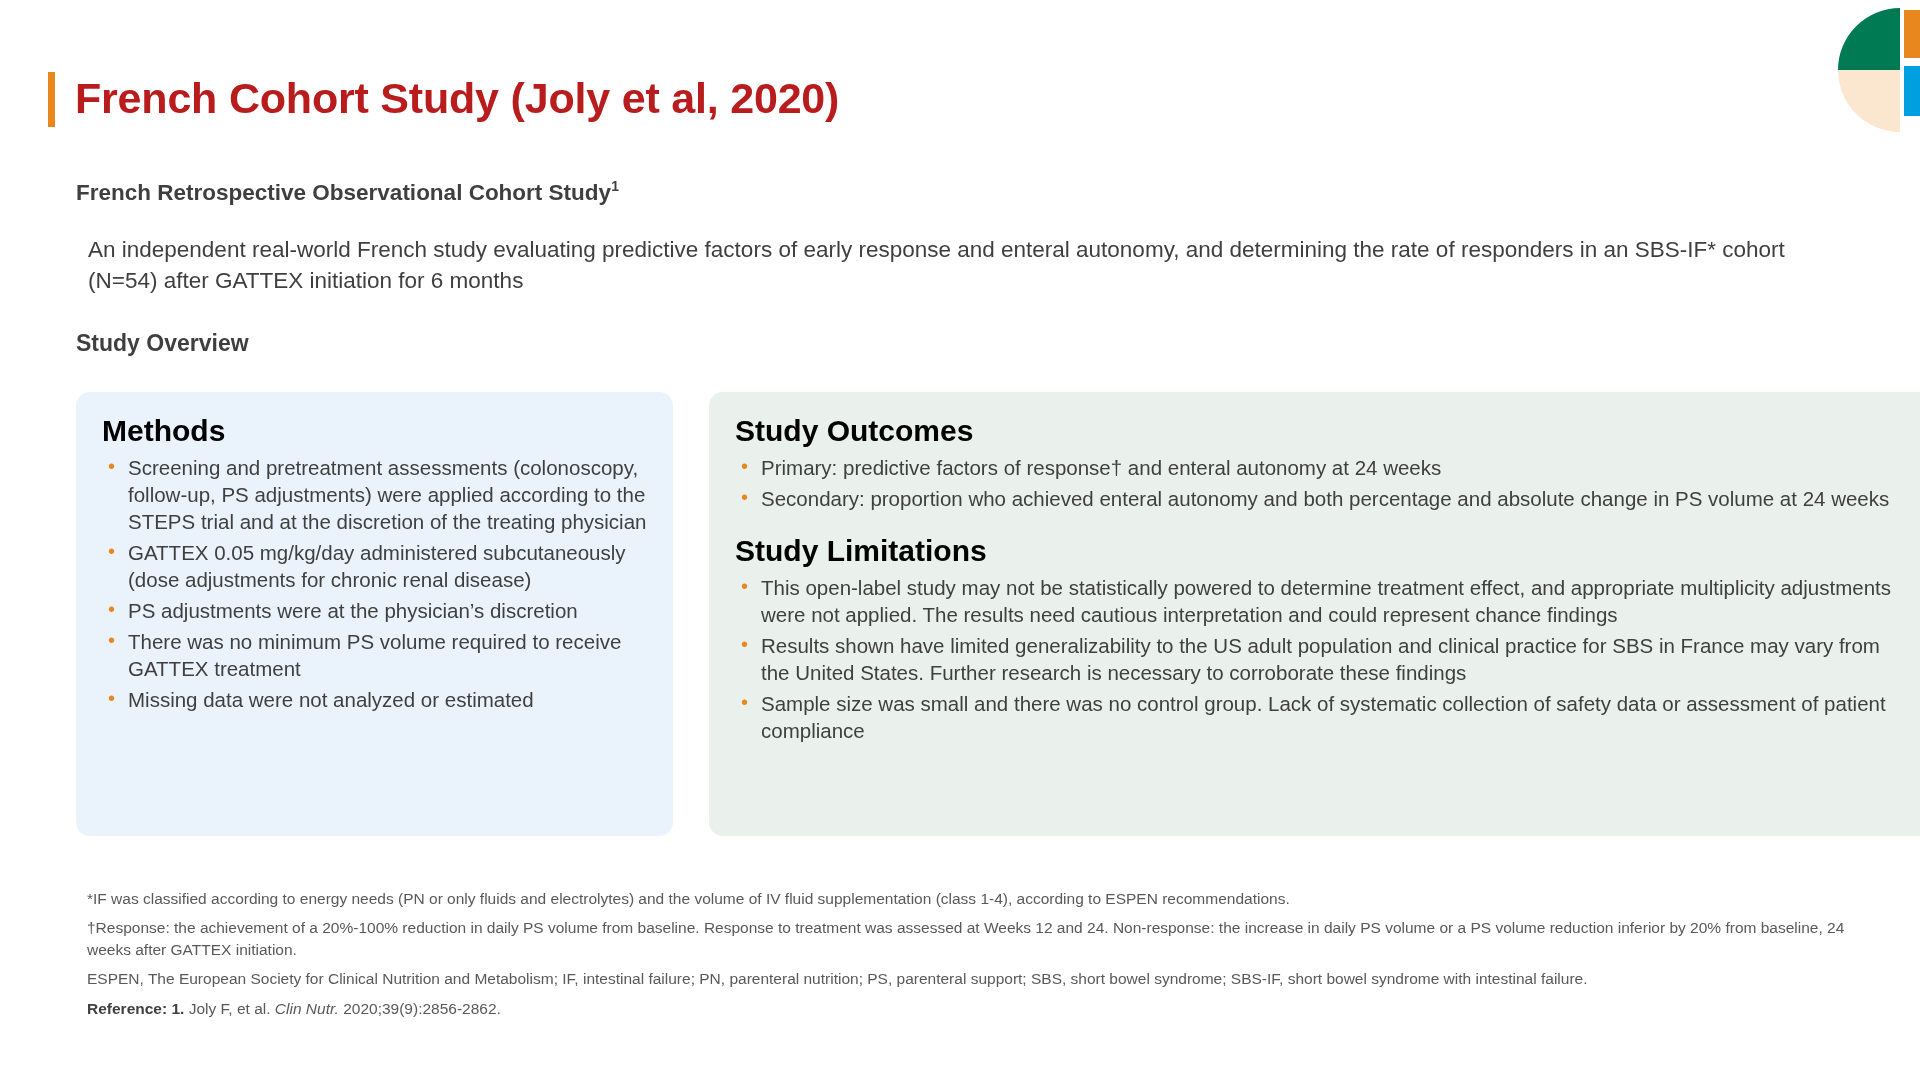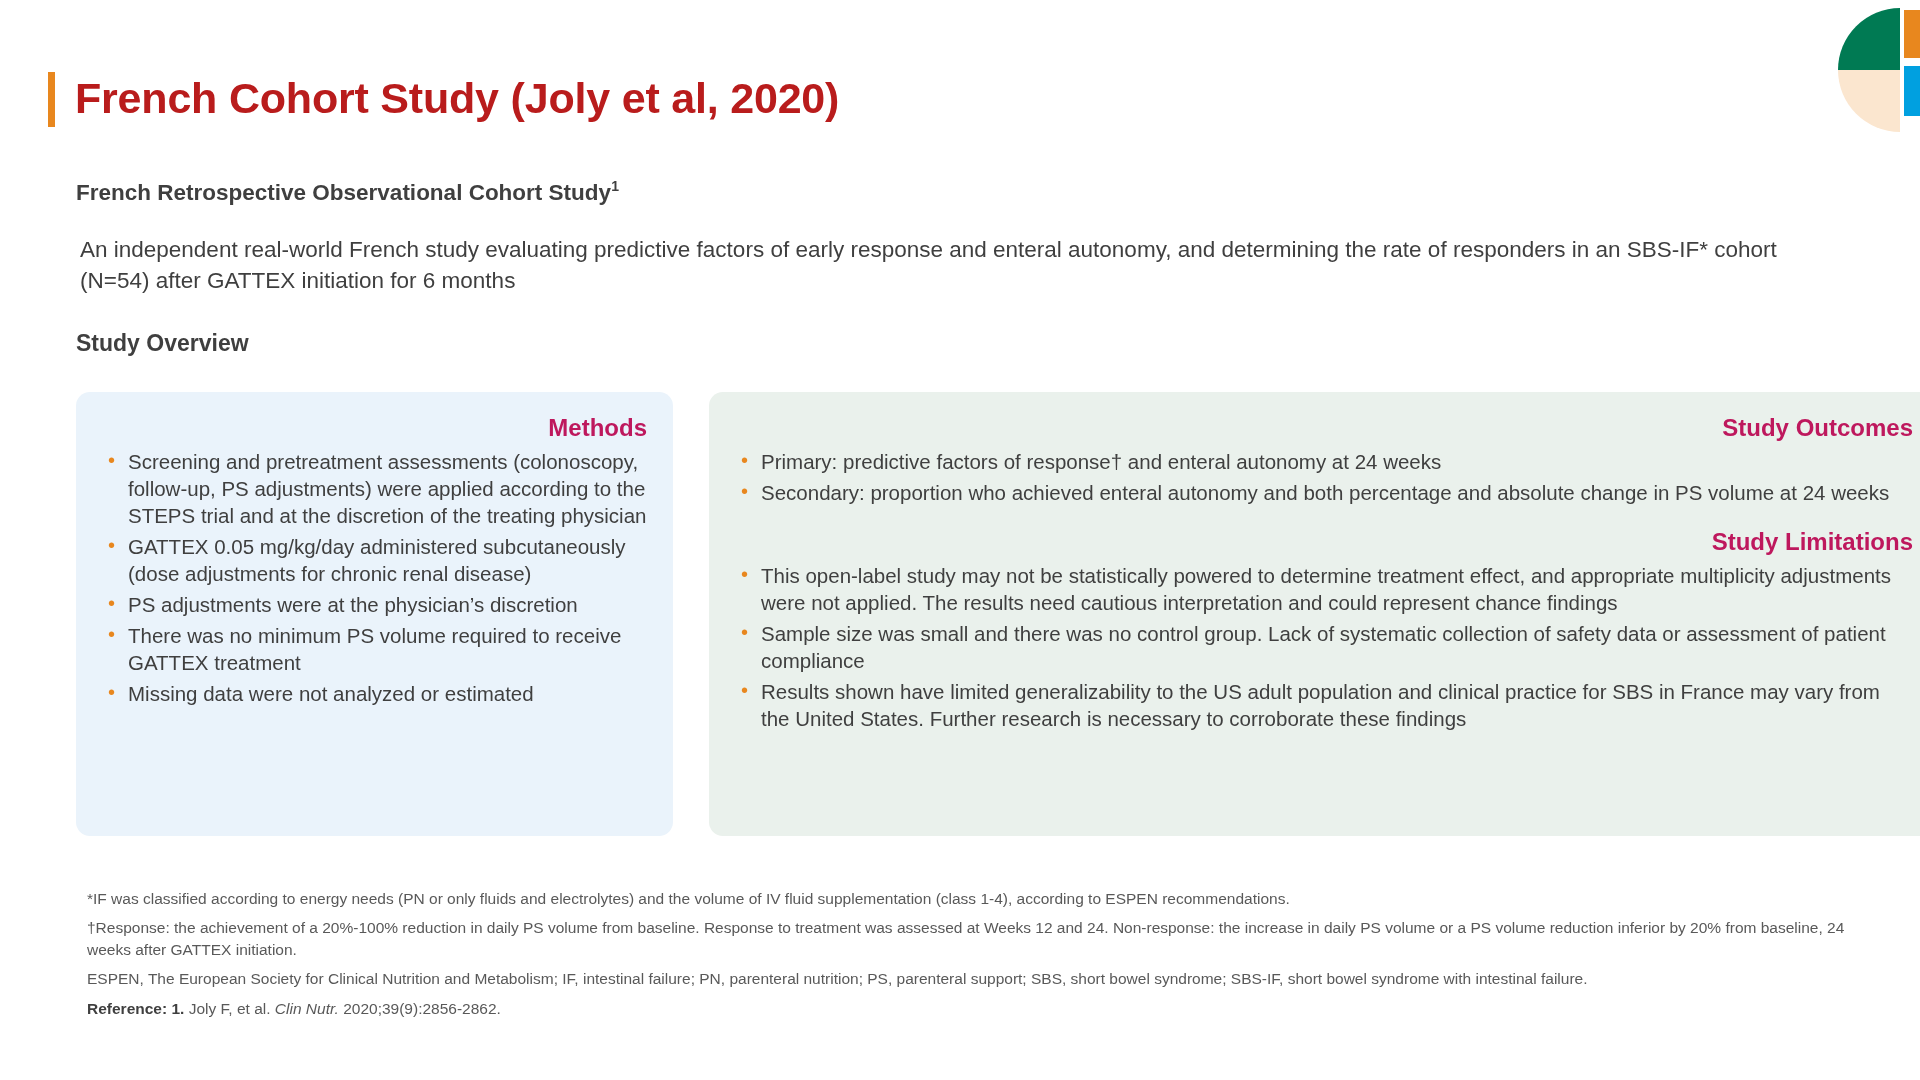--- a/index.html
+++ b/index.html
@@ -54,21 +54,21 @@
     left: 76px;
     font-size: 22.5px;
     font-weight: bold;
     color: #3f3f3f;
   }
   .subtitle sup { font-size: 14px; vertical-align: super; }
 
   .intro {
     position: absolute;
     top: 234px;
-    left: 80px;
+    left: 88px;
     width: 1760px;
     font-size: 22.5px;
     line-height: 1.38;
     color: #3f3f3f;
   }
 
   .section-head {
     position: absolute;
     top: 330px;
     left: 76px;
@@ -93,25 +93,24 @@
   }
   .panel-right {
     left: 709px;
     top: 392px;
     width: 1230px;
     height: 444px;
     background: #eaf1ec;
   }
 
   .panel-title {
-    font-size: 24px;
-    font-weight: bold;
-    color: #be185d;
+    font-size: 30px;
+    font-weight: bold;
+    color: #000000;
     margin: 0 0 6px 0;
-    text-align: right;
   }
   .panel-title.second { margin-top: 22px; }
 
   ul.bullets {
     list-style: none;
     margin: 0;
     padding: 0;
   }
   ul.bullets li {
     position: relative;
@@ -189,22 +188,22 @@
 
 <div class="panel panel-right">
   <div class="panel-title">Study Outcomes</div>
   <ul class="bullets">
     <li>Primary: predictive factors of response† and enteral autonomy at 24 weeks</li>
     <li>Secondary: proportion who achieved enteral autonomy and both percentage and absolute change in PS volume at 24 weeks</li>
   </ul>
   <div class="panel-title second">Study Limitations</div>
   <ul class="bullets">
     <li>This open-label study may not be statistically powered to determine treatment effect, and appropriate multiplicity adjustments were not applied. The results need cautious interpretation and could represent chance findings</li>
+    <li>Results shown have limited generalizability to the US adult population and clinical practice for SBS in France may vary from the United States. Further research is  necessary to corroborate these findings</li>
     <li>Sample size was small and there was no control group. Lack of systematic collection of safety data or assessment of patient compliance</li>
-    <li>Results shown have limited generalizability to the US adult population and clinical practice for SBS in France may vary from the United States. Further research is  necessary to corroborate these findings</li>
   </ul>
 </div>
 
 <div class="footnotes">
   <p>*IF was classified according to energy needs (PN or only fluids and electrolytes) and the volume of IV fluid supplementation (class 1-4), according to ESPEN recommendations.</p>
   <p>†Response: the achievement of a 20%-100% reduction in daily PS volume from baseline. Response to treatment was assessed at Weeks 12 and 24. Non-response: the increase in daily PS volume or a PS volume reduction inferior by 20% from baseline, 24 weeks after GATTEX initiation.</p>
   <p>ESPEN, The European Society for Clinical Nutrition and Metabolism; IF, intestinal failure; PN, parenteral nutrition; PS, parenteral support; SBS, short bowel syndrome; SBS-IF, short bowel syndrome with intestinal failure.</p>
   <p class="ref">
     <b>Reference: 1.</b>
     <span>Joly F, et al.</span>

